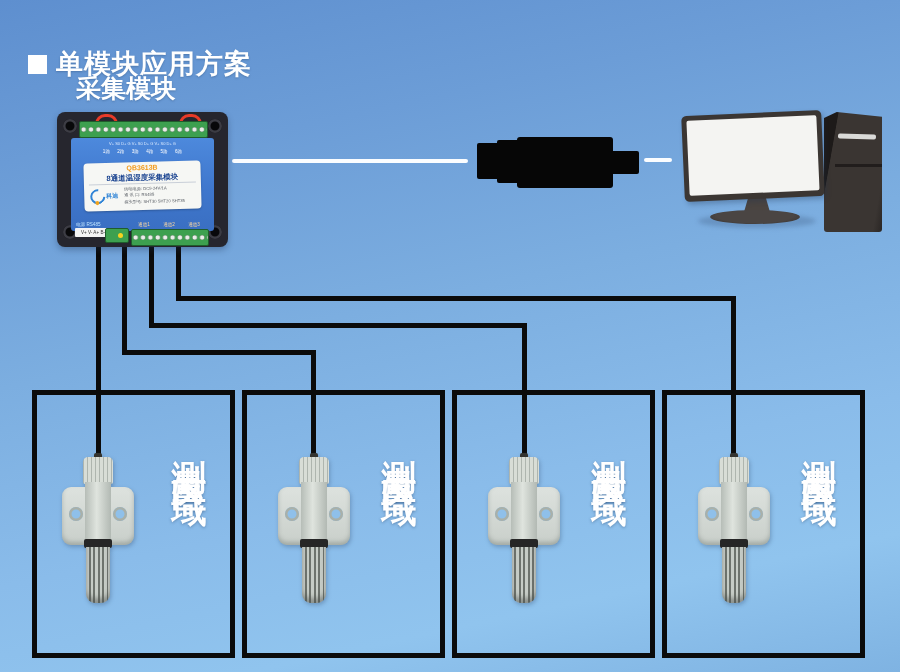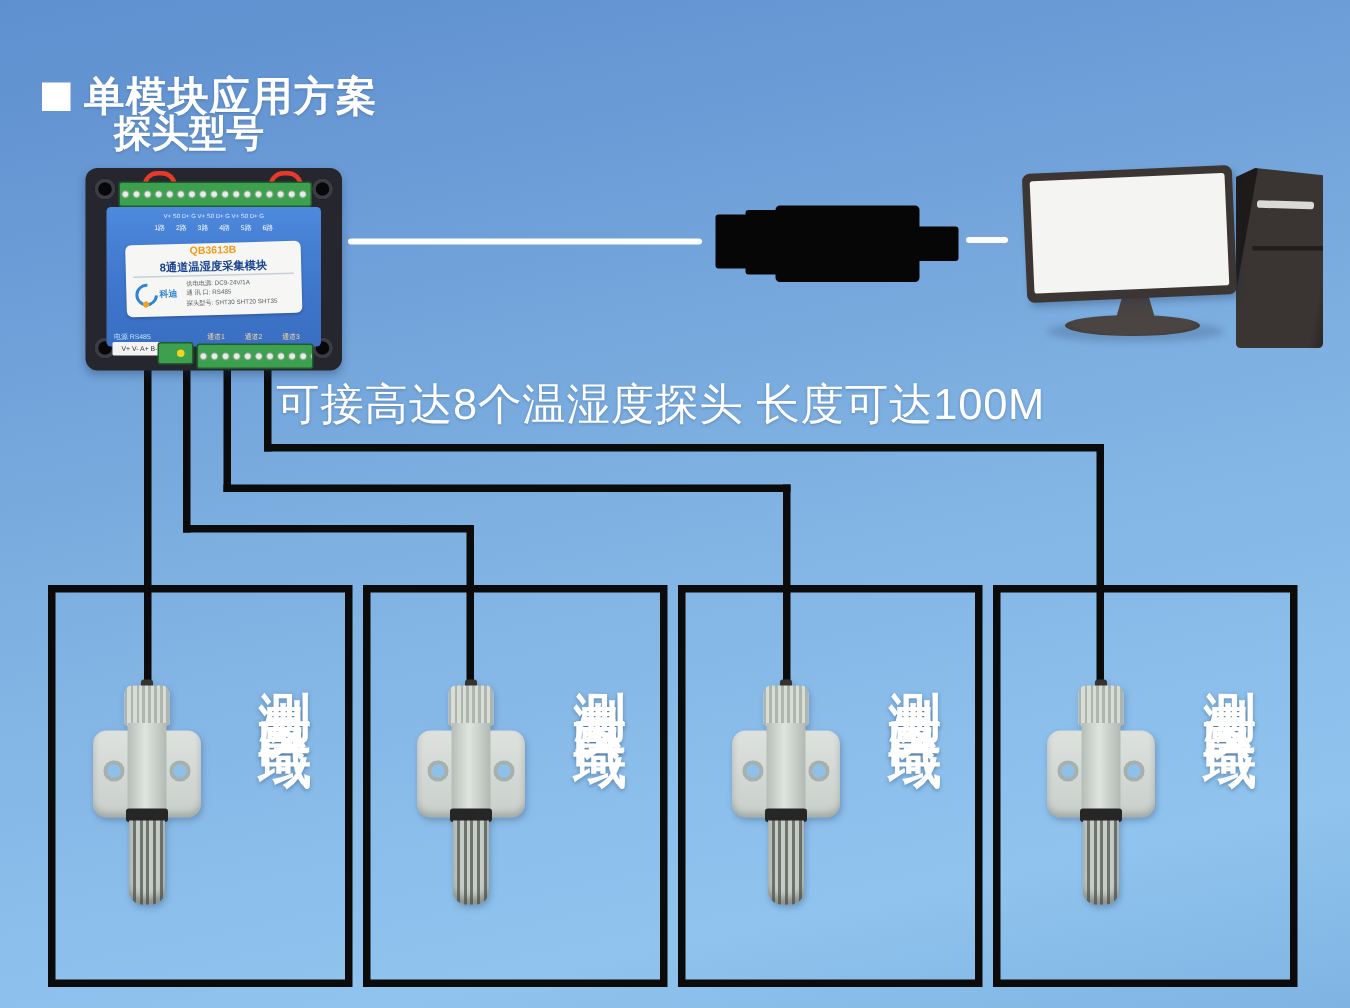--- a/index.html
+++ b/index.html
@@ -105,22 +105,21 @@
 </head>
 <body>
 
 <div id="stage">
 
   <div class="abs title-row">
     <span class="title-sq"></span>
     <span class="title-tx wtext">单模块应用方案</span>
   </div>
 
-  <div class="abs lbl-module wtext" style="font-weight:bold;">探头型号</div>
-  <div class="abs lbl-100 wtext">可接高达8个温湿度探头 长度可达100M</div>
+  <div class="abs lbl-module wtext" style="font-weight:bold;">采集模块</div>
 
   <div class="abs wline line-left"></div>
   <div class="abs wline line-dash"></div>
 
   <div class="abs module">
     <span class="screw" style="left:6px;top:7px;"></span>
     <span class="screw" style="left:151px;top:7px;"></span>
     <span class="screw" style="left:6px;top:113px;"></span>
     <span class="screw" style="left:151px;top:113px;"></span>
     <span class="redarc" style="left:38px;"></span>

